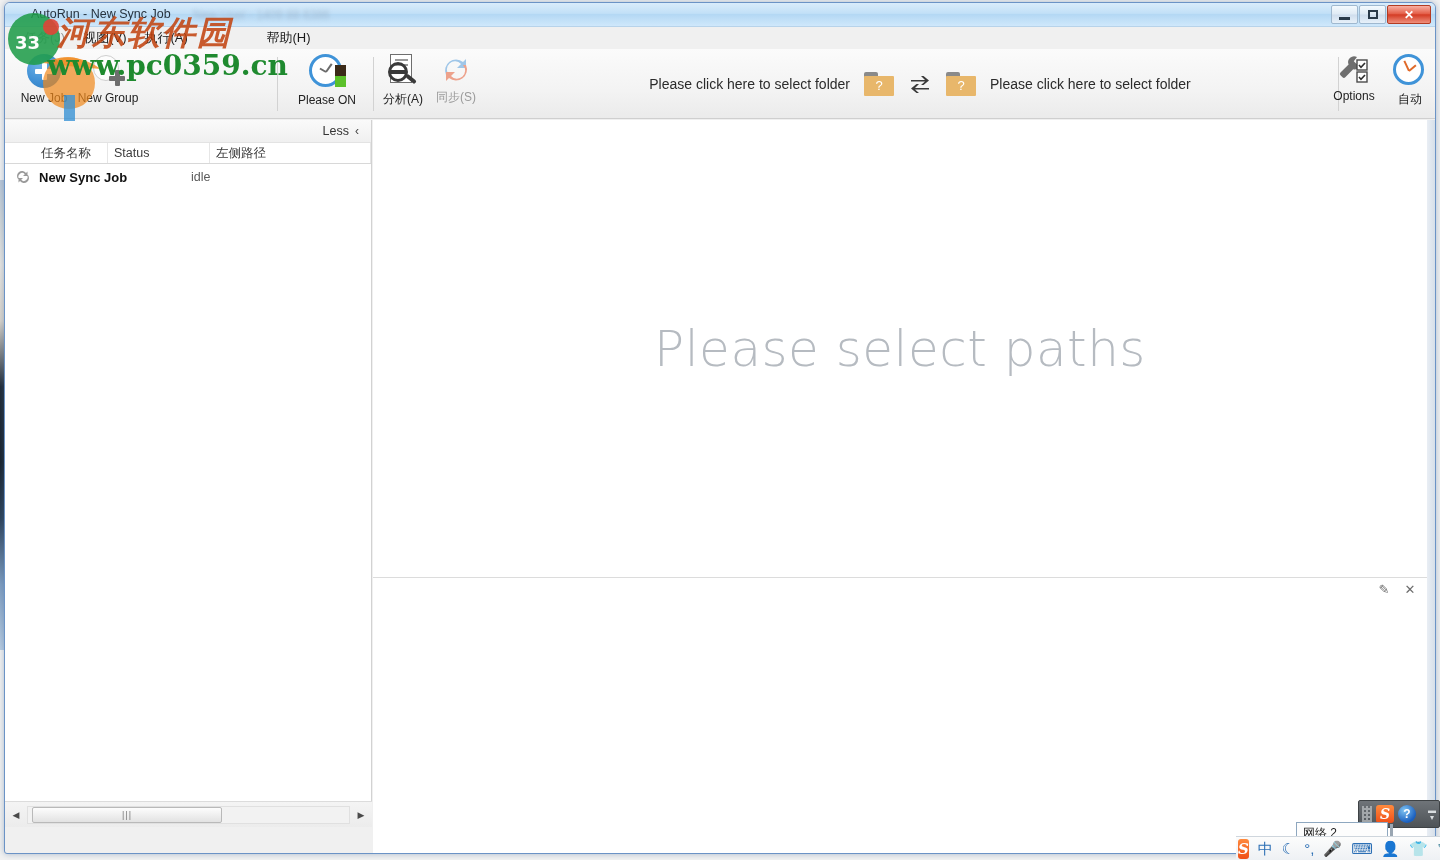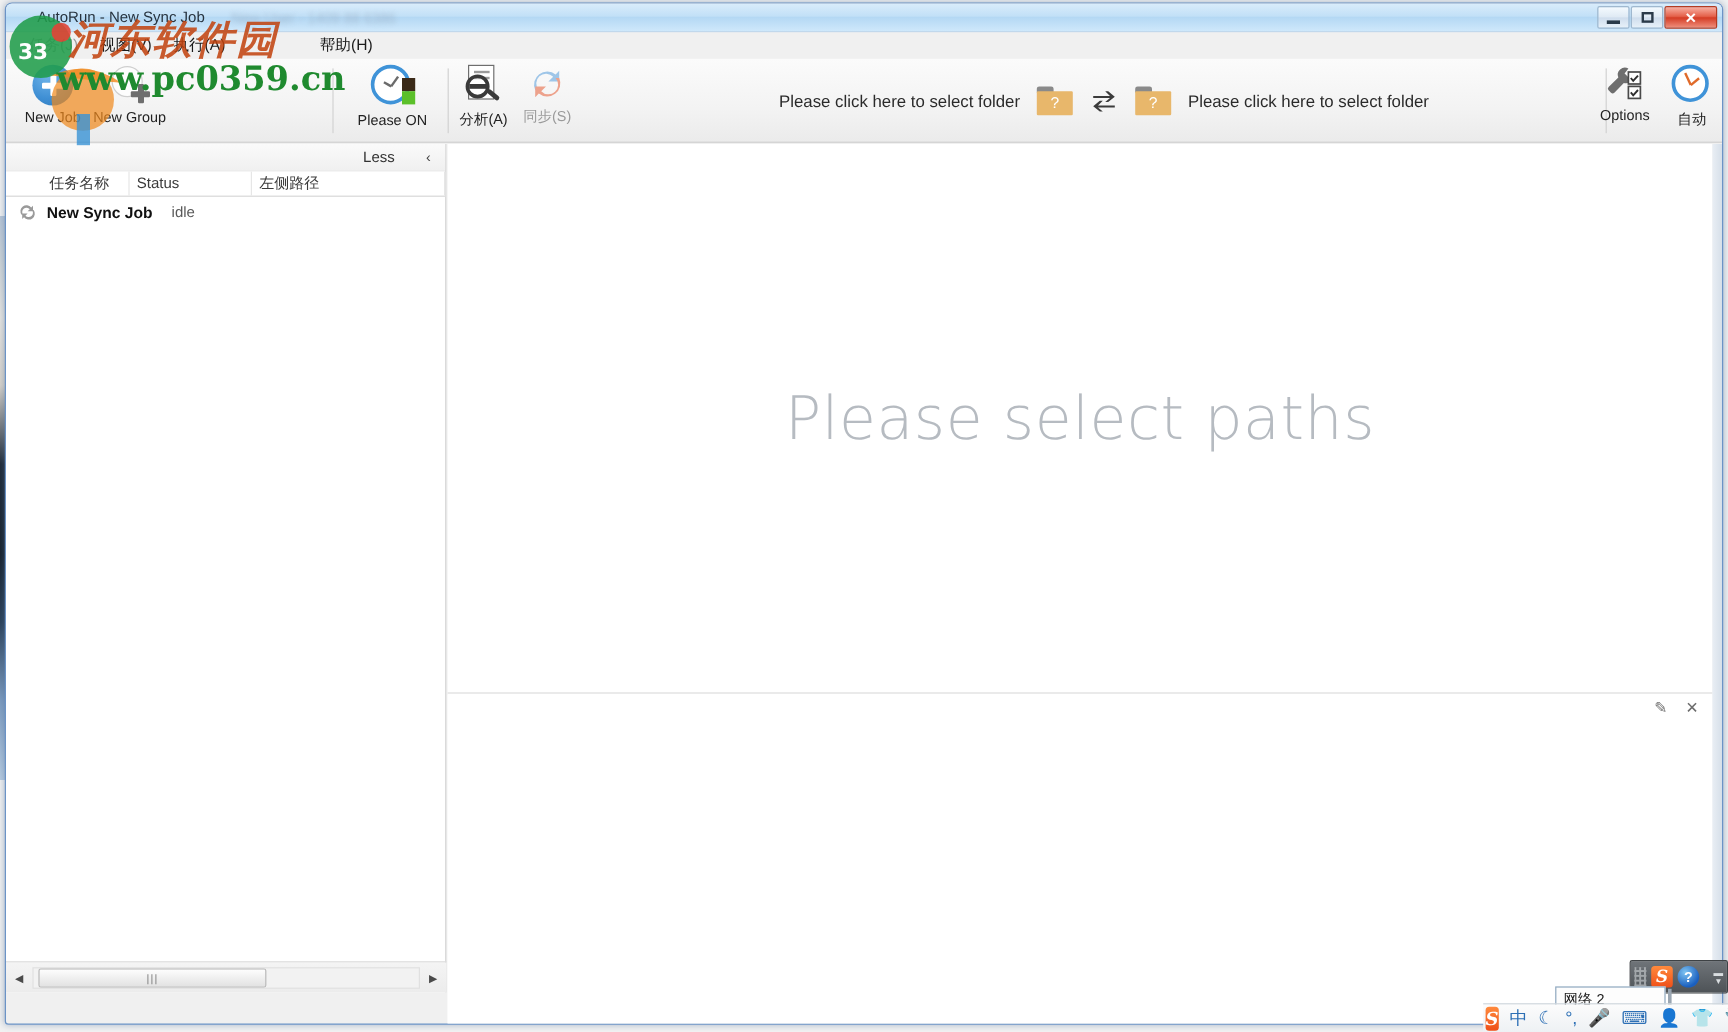--- a/index.html
+++ b/index.html
@@ -158,34 +158,34 @@
   .swap-icon svg { width: 24px; height: 22px; }
 
   
   #left-panel {
     position: absolute; left: 0; top: 117px; width: 367px; bottom: 26px;
     background: #ffffff; border-right: 1px solid #d2d2d2;
   }
   #less-bar {
     height: 23px; background: linear-gradient(180deg,#fafafa,#f0f0f0);
     display: flex; align-items: center; justify-content: flex-end;
-    padding-right: 12px; border-bottom: 1px solid #e3e3e3; gap: 20px;
+    padding-right: 12px; border-bottom: 1px solid #e3e3e3;
   }
   #less-label { font-size: 12.5px; color: #333; margin-right: 6px; }
   #less-chevron { font-size: 12px; color: #444; }
 
   #job-header { display: flex; height: 21px; background: #fff; border-bottom: 1px solid #d8d8d8; }
   .col-h { font-size: 12.5px; color: #3b3b3b; padding-left: 6px; line-height: 20px; border-right: 1px solid #e6e6e6; }
   .col-h.c1 { width: 103px; padding-left: 36px; }
   .col-h.c2 { width: 102px; }
   .col-h.c3 { flex: 1; }
 
   .job-row { display: flex; align-items: center; height: 26px; padding-left: 10px; }
   .job-row .sync-glyph { width:16px;height:16px;margin-right:8px; }
-  .job-name { font-size: 13px; font-weight: bold; color: #111; width: 104px; }
+  .job-name { font-size: 13px; font-weight: bold; color: #111; width: 152px; }
   .job-status { font-size: 12.5px; color: #5a5a5a; }
 
   
   #left-hscroll {
     position: absolute; left: 0; bottom: 0; width: 367px; height: 26px;
     background: linear-gradient(180deg,#f4f4f4,#ececec);
     border-top: 1px solid #dcdcdc;
     display: flex; align-items: center;
   }
   .hs-arrow {

